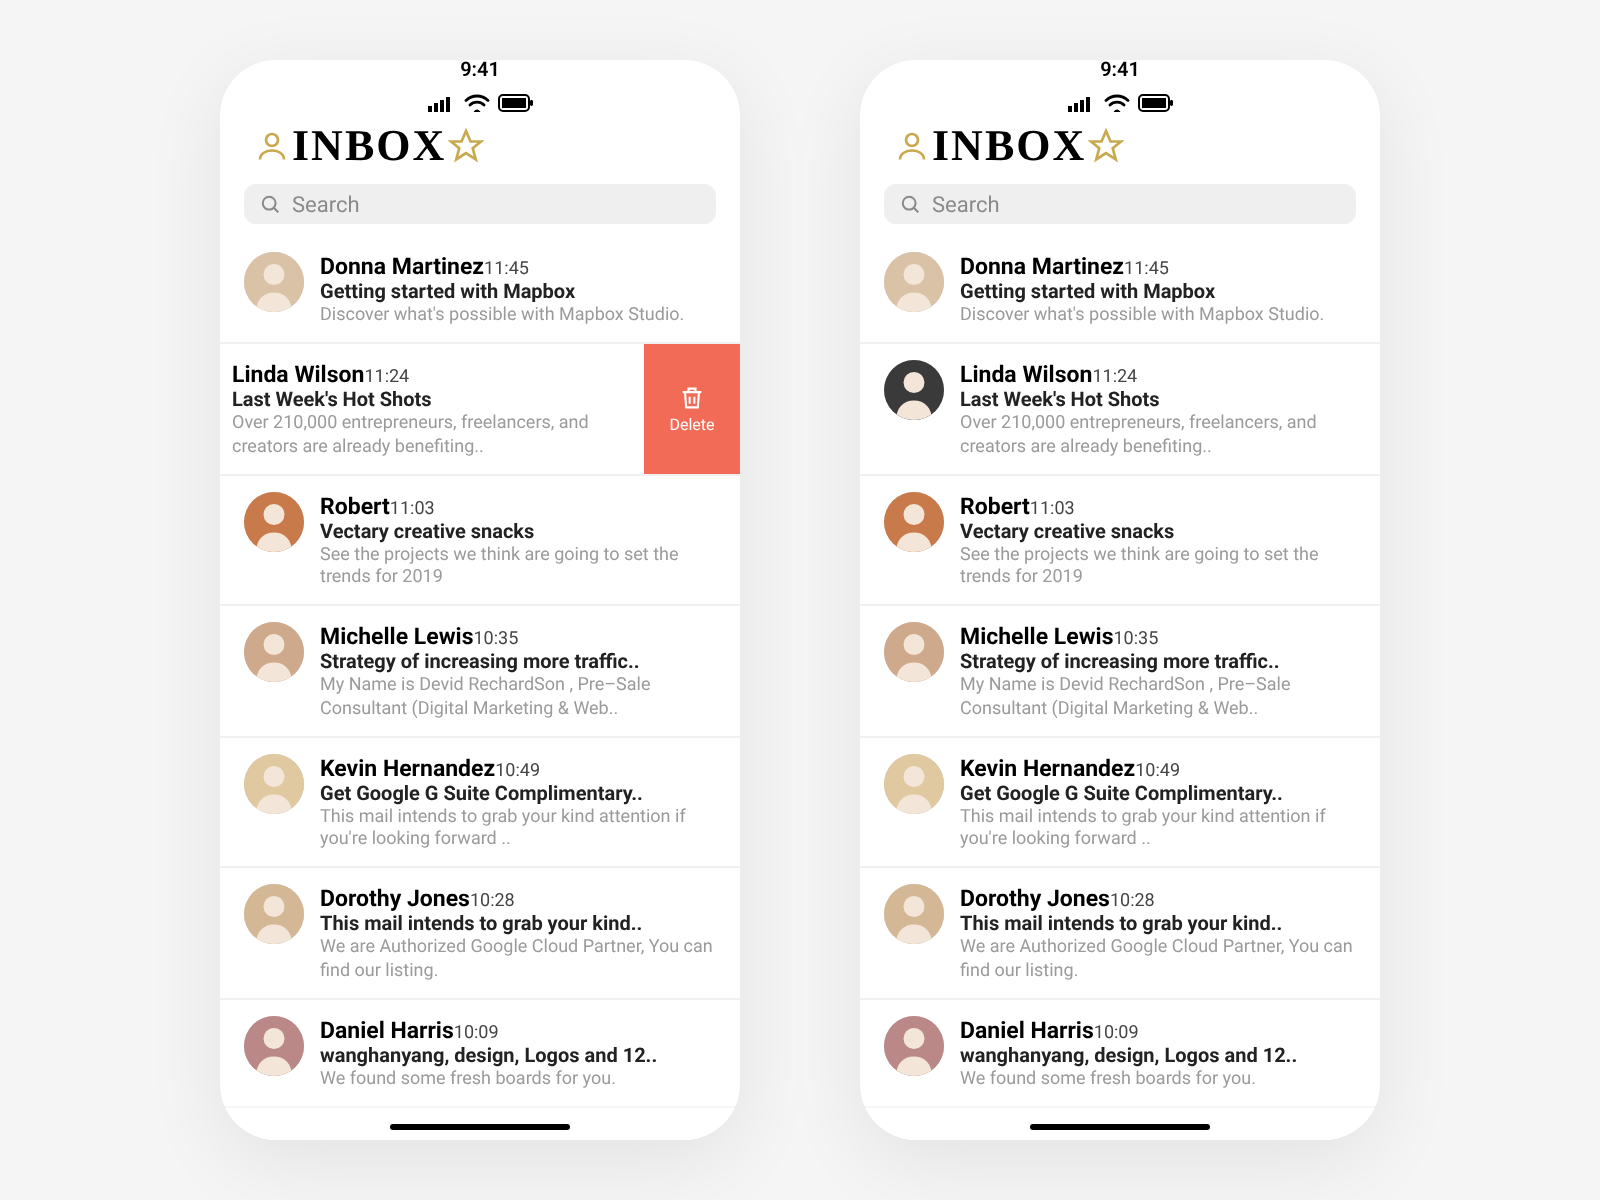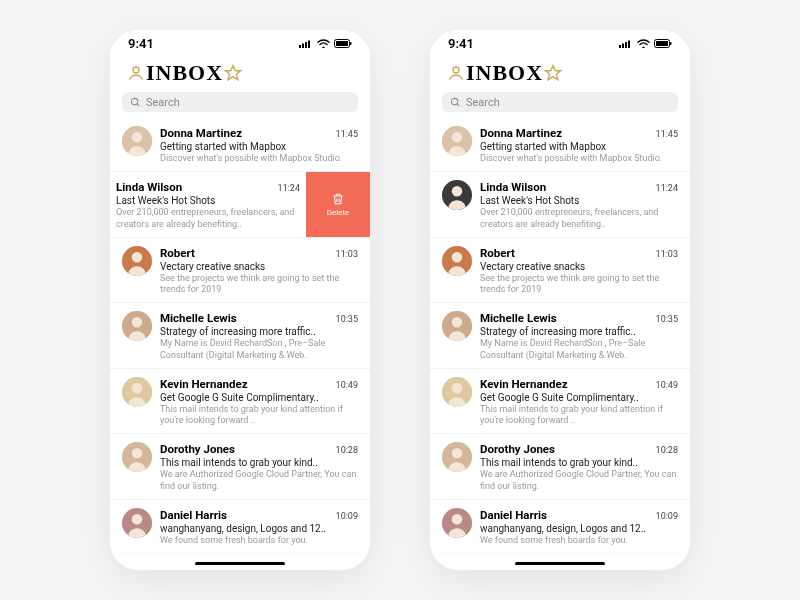--- a/index.html
+++ b/index.html
@@ -23,23 +23,24 @@
     display: flex;
     flex-direction: column;
     position: relative;
   }
   .statusbar {
     height: 26px;
     display: flex;
     justify-content: space-between;
     align-items: center;
     padding: 0 18px;
-    font-size: 13px;
+    font-size: 10px;
     font-weight: 600;
     color: #000;
+    flex-direction: column;
   }
   .status-icons { display: flex; align-items: center; gap: 4px; }
   .header {
     display: flex;
     align-items: center;
     padding: 4px 16px 6px;
   }
   .header-title {
     font-size: 22px;
     font-weight: 700;
@@ -95,54 +96,54 @@
     overflow: hidden;
     display:flex;align-items:center;justify-content:center;
   }
   .avatar svg{width:100%;height:100%;}
   .content {
     flex: 1;
     min-width: 0;
   }
   .toprow {
     display: flex;
-    justify-content: space-between;
+    justify-content: flex-start;
     align-items: baseline;
-    gap: 28px;
   }
   .sender {
     font-size: 11.5px;
     font-weight: 700;
     color: #000;
   }
   .time {
     font-size: 9px;
     color: #444;
     font-weight: 400;
   }
   .subject {
     font-size: 10px;
     color: #222;
     margin-top: 1px;
     white-space: nowrap;
     overflow: hidden;
     text-overflow: ellipsis;
+    font-weight: bold;
   }
   .preview {
     font-size: 9px;
     color: #9a9a9a;
     line-height: 1.25;
     margin-top: 1px;
     display: -webkit-box;
     -webkit-line-clamp: 2;
     -webkit-box-orient: vertical;
     overflow: hidden;
   }
   .delete-action {
-    width: 64px;
+    width: 48px;
     background: #f26b57;
     color: #fff;
     display: flex;
     flex-direction: column;
     align-items: center;
     justify-content: center;
     font-size: 8px;
     gap: 2px;
     flex-shrink: 0;
     margin: -8px 0 -7px 0;

